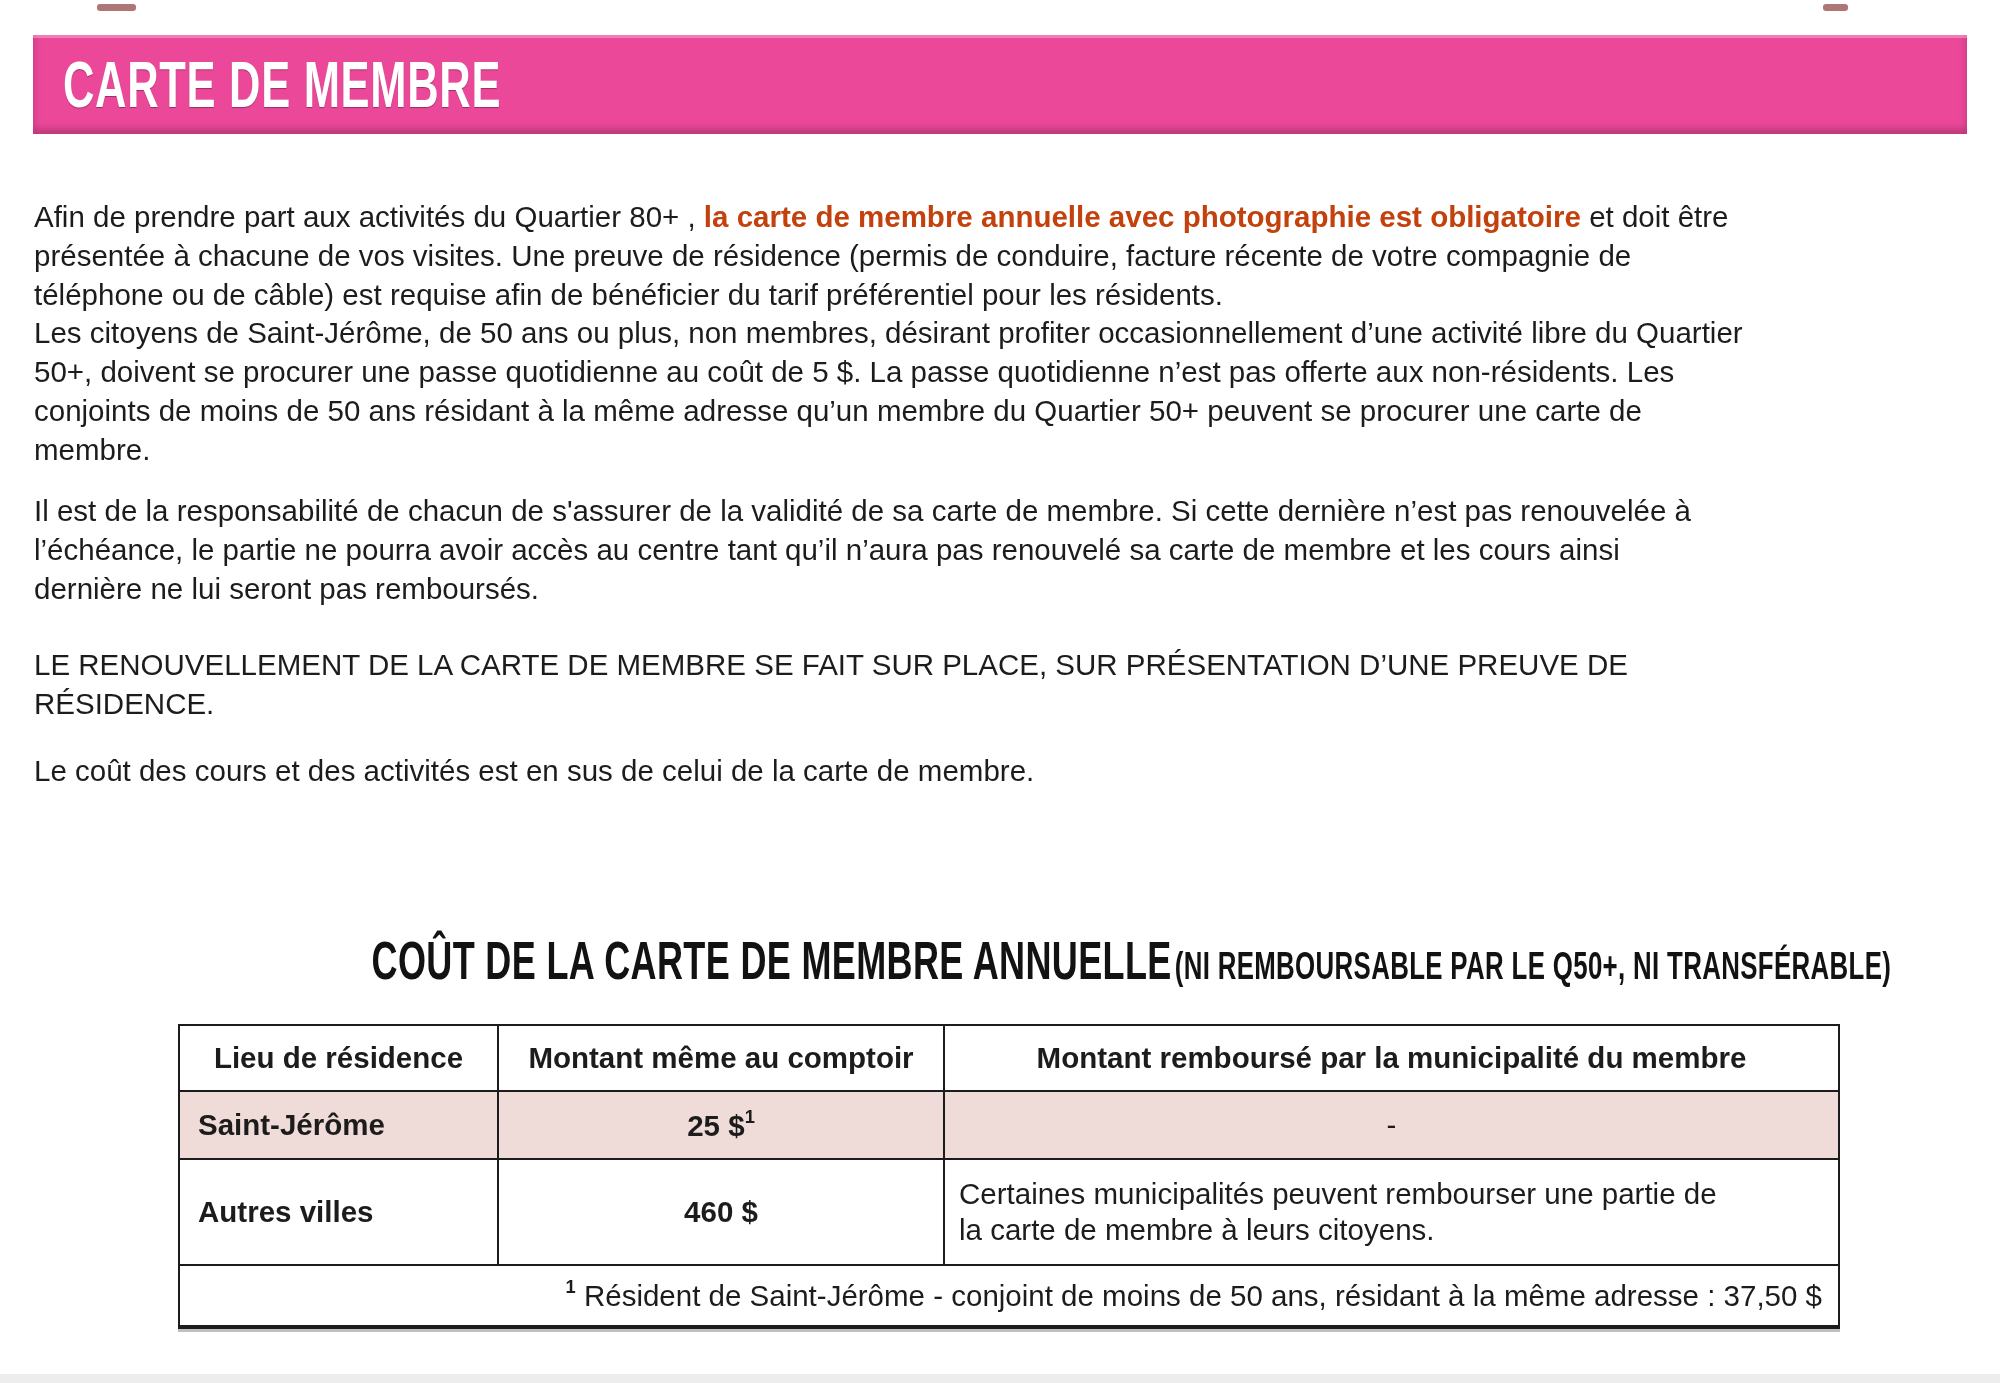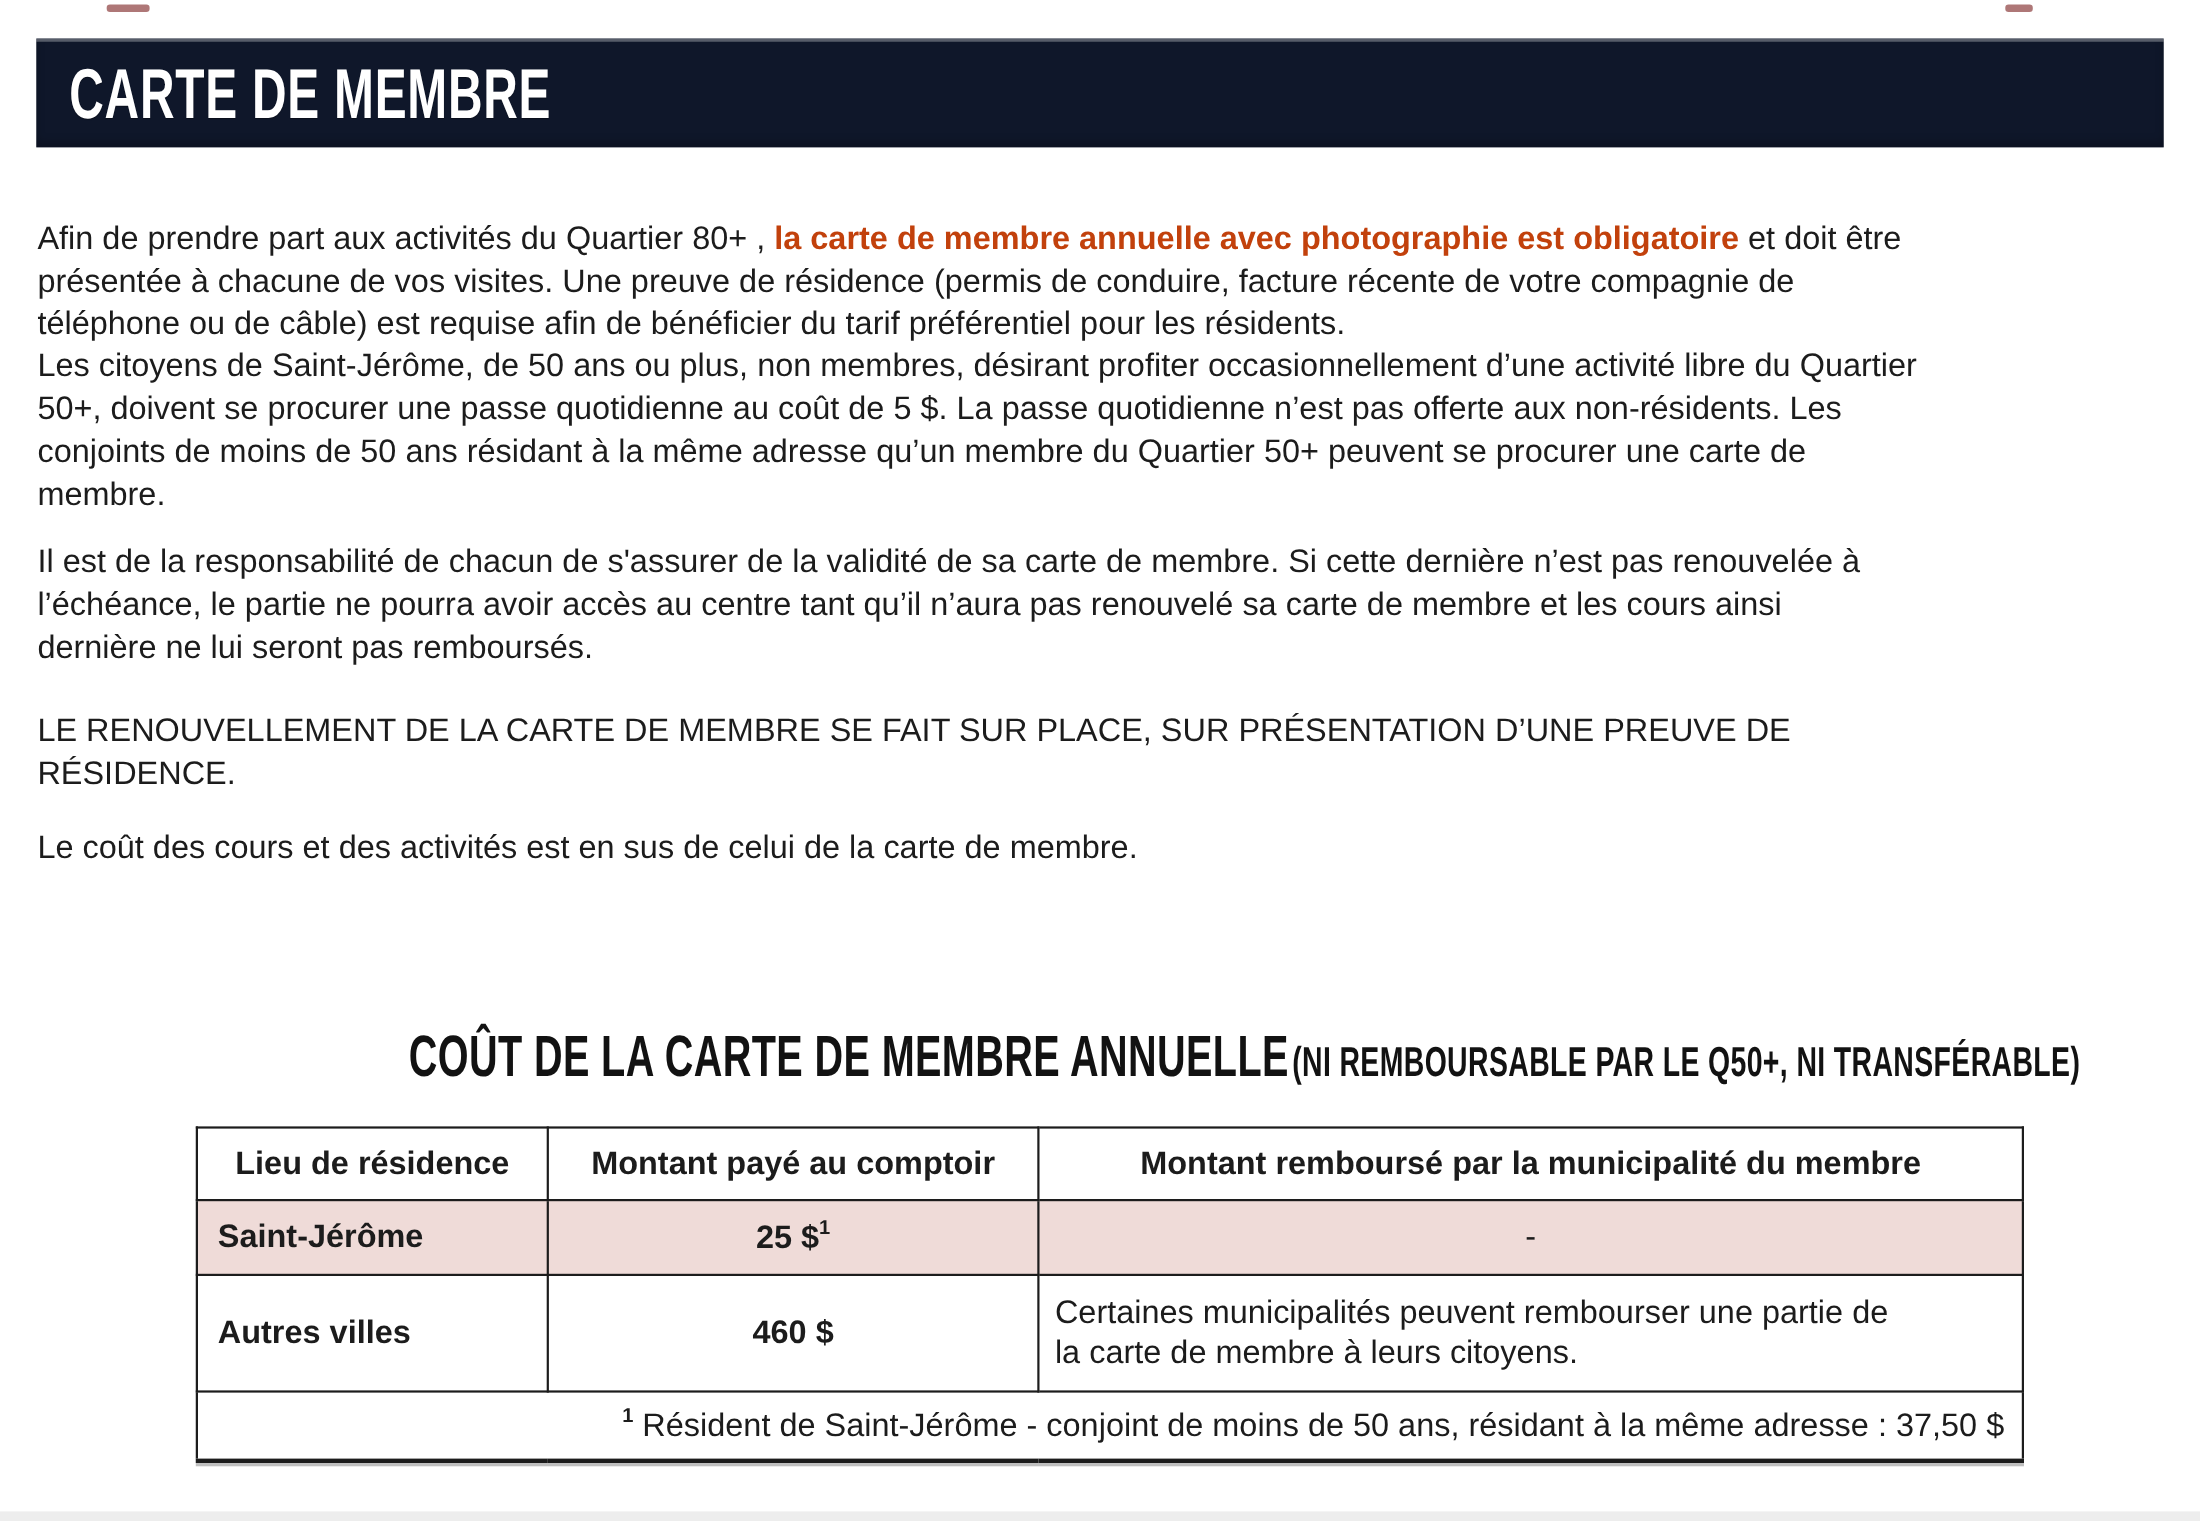--- a/index.html
+++ b/index.html
@@ -64,21 +64,21 @@
 
   
   .bottom-edge { position:absolute; left:0; bottom:0; width:2000px; height:9px; background:#ededed; }
 </style>
 </head>
 <body>
 
 <div class="artifact" id="artifact-left"></div>
 <div class="artifact" id="artifact-right"></div>
 
-<div class="banner" style="background-color: #0f172a;">
+<div class="banner" style="background-color: #ec4899;">
   <div class="banner-title">CARTE DE MEMBRE</div>
 </div>
 
 <div class="para" id="para-intro">
   <div class="line"><span>Afin de prendre part aux activités du Quartier 80+ , </span><span class="red-bold" style="color: #c2410c;">la carte de membre annuelle avec photographie est obligatoire</span><span> et doit être</span></div>
   <div class="line">présentée à chacune de vos visites. Une preuve de résidence (permis de conduire, facture récente de votre compagnie de</div>
   <div class="line">téléphone ou de câble) est requise afin de bénéficier du tarif préférentiel pour les résidents.</div>
   <div class="line">Les citoyens de Saint-Jérôme, de 50 ans ou plus, non membres, désirant profiter occasionnellement d’une activité libre du Quartier</div>
   <div class="line">50+, doivent se procurer une passe quotidienne au coût de 5 $. La passe quotidienne n’est pas offerte aux non-résidents. Les</div>
   <div class="line">conjoints de moins de 50 ans résidant à la même adresse qu’un membre du Quartier 50+ peuvent se procurer une carte de</div>
@@ -106,21 +106,21 @@
 
 <table class="pricing-table">
   <colgroup>
       <col class="col-residence">
       <col class="col-counter">
       <col class="col-refund">
     </colgroup>
   <thead>
     <tr>
       <th>Lieu de résidence</th>
-      <th>Montant payé au comptoir</th>
+      <th>Montant même au comptoir</th>
       <th>Montant remboursé par la municipalité du membre</th>
     </tr>
   </thead>
   <tbody>
     <tr class="row-city" style="background-color: rgb(239, 219, 216);">
       <td class="cell-city">Saint-Jérôme</td>
       <td class="cell-amount"><span>25 $</span><sup>1</sup></td>
       <td class="cell-refund-center">-</td>
     </tr>
     <tr class="row-other">

